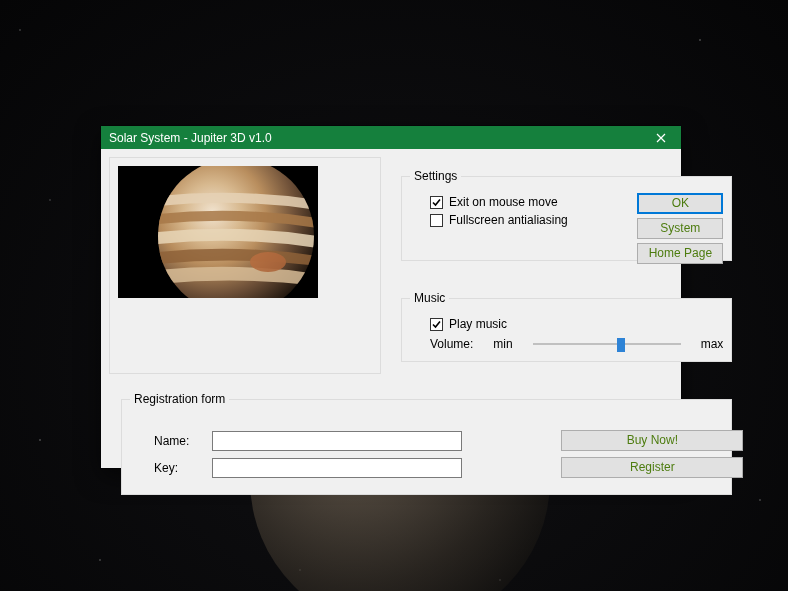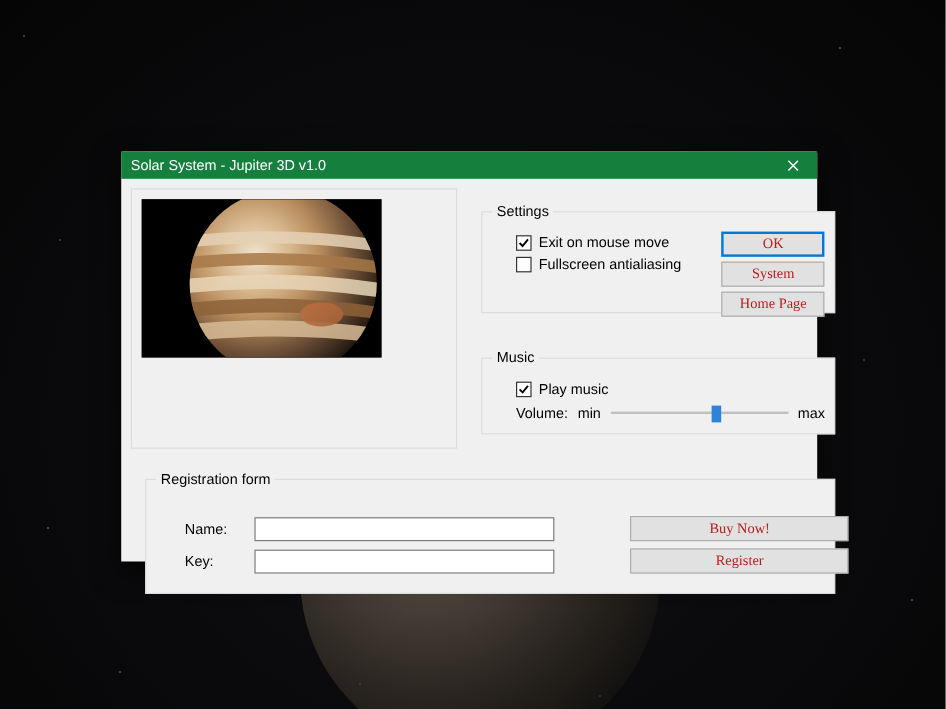--- a/index.html
+++ b/index.html
@@ -107,23 +107,22 @@
   .reg-box      { grid-column: 1 / span 2; grid-row: 3; }
 
   .btn {
     display: inline-block;
     width: 86px; height: 21px;
     line-height: 19px;
     text-align: center;
     background: #e1e1e1;
     border: 1px solid #adadad;
     font-size: 12px;
-    color: #b91c1c;
+    color: #4d7c0f;
     cursor: default;
-    font-family: Liberation Serif, serif;
   }
   .btn.primary { border: 2px solid #0078d7; line-height: 17px; }
 
   .btn-stack {
     position: absolute;
     right: 8px; top: 10px;
     display: flex; flex-direction: column; gap: 4px;
   }
 
   .check-row {
@@ -134,21 +133,21 @@
     width: 13px; height: 13px;
     border: 1px solid #333;
     background: #fff;
     position: relative;
   }
   .checkbox.checked svg {
     position: absolute; inset: 0; width: 11px; height: 11px;
   }
 
   .vol-row {
-    display: flex; align-items: center; gap: 8px;
+    display: flex; align-items: center; gap: 20px;
     margin: 6px 0 2px 20px;
   }
   .slider {
     position: relative;
     width: 148px; height: 14px;
   }
   .slider-track {
     position: absolute; left:0; right:0; top: 6px;
     height: 2px; background: #c0c0c0;
   }

